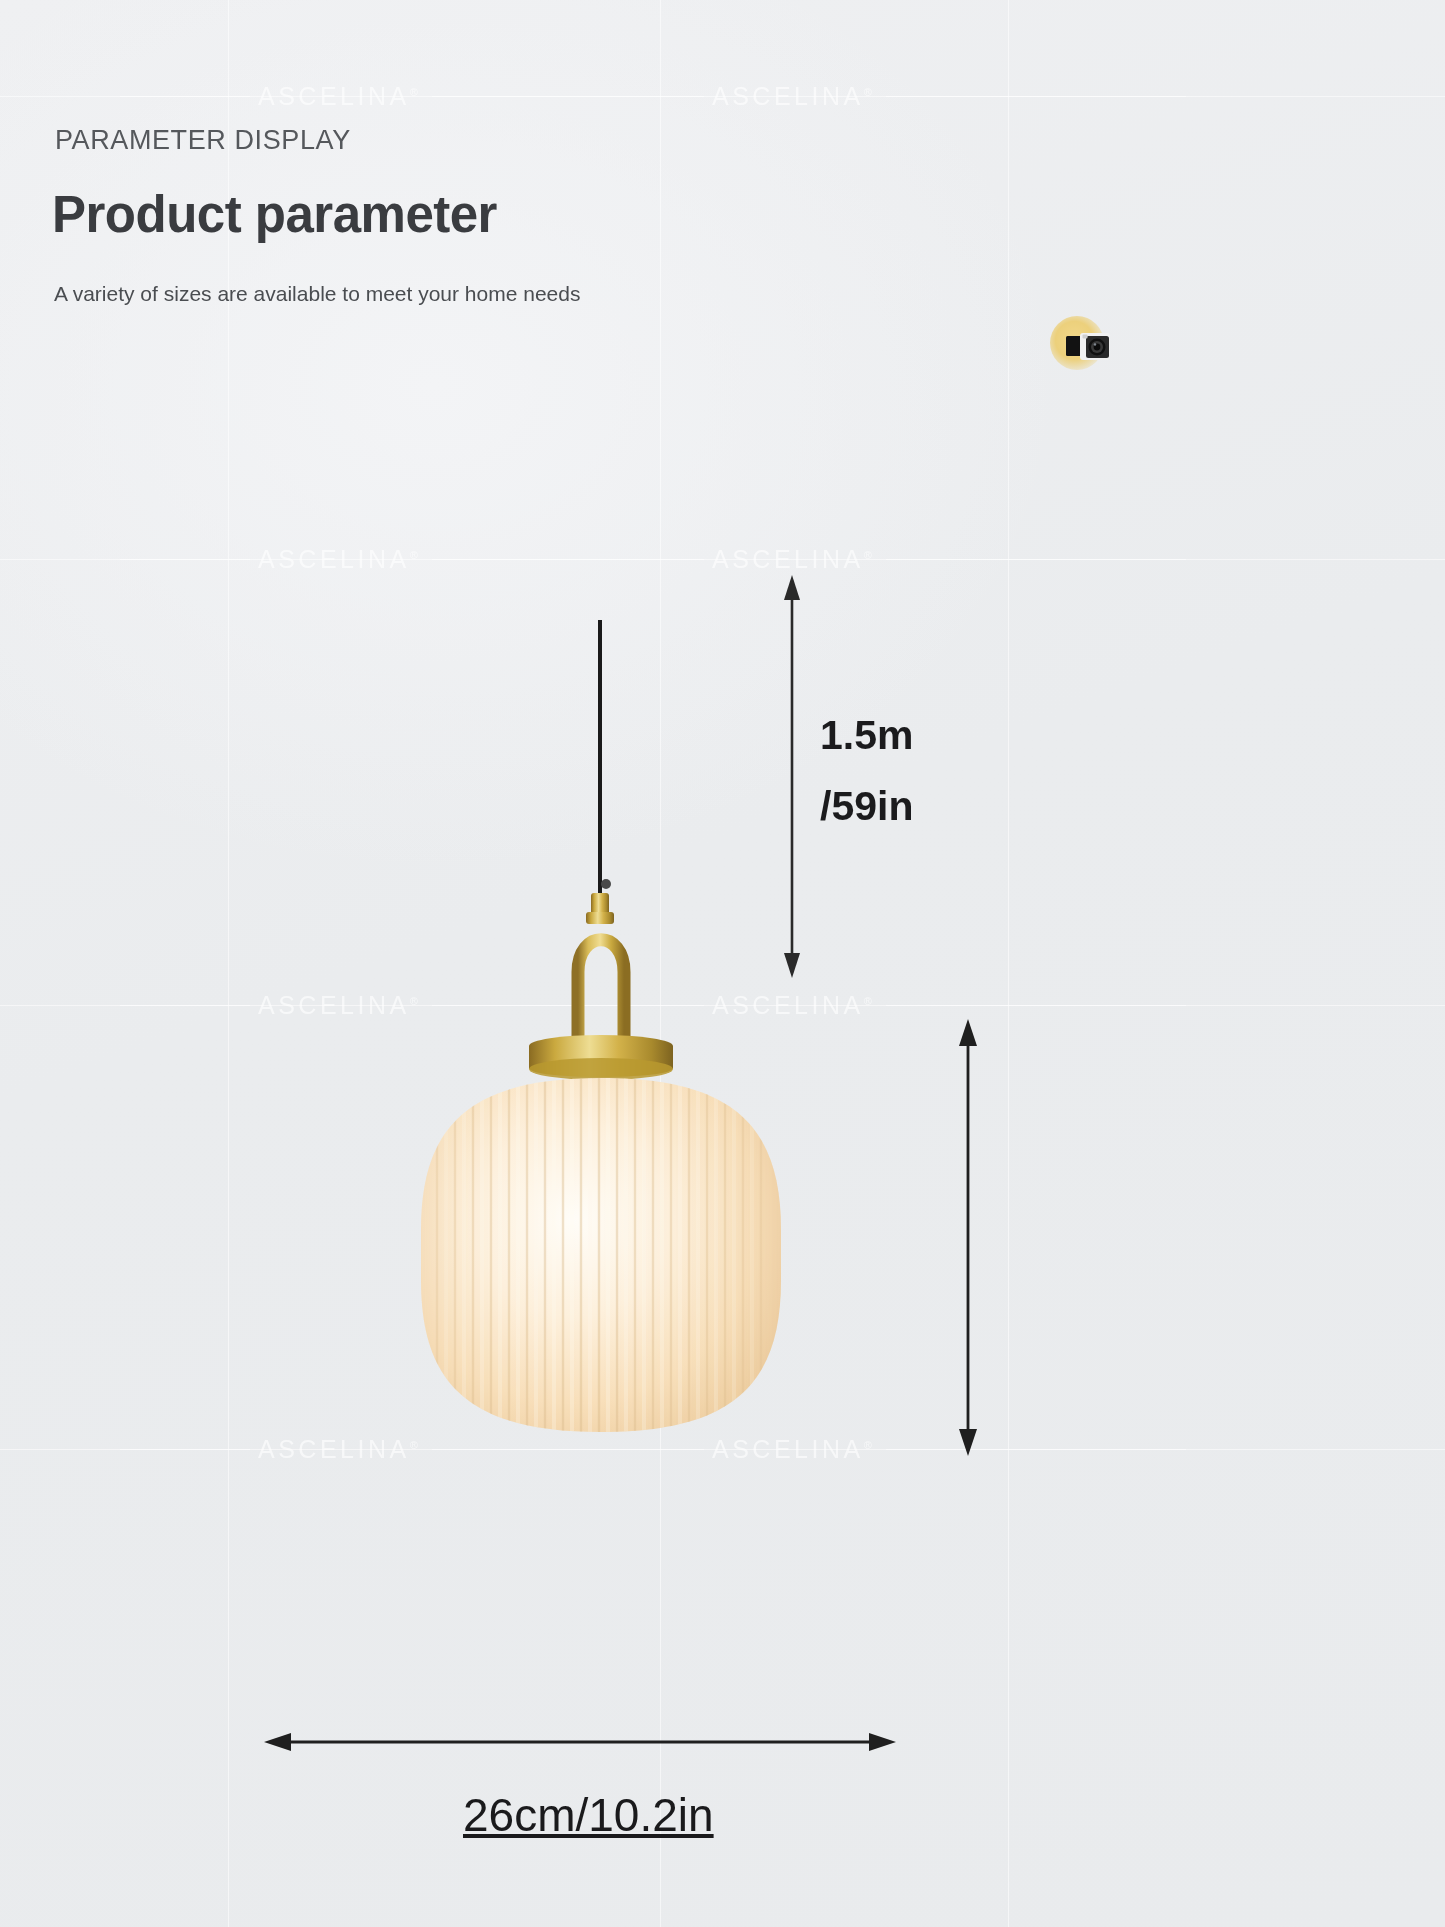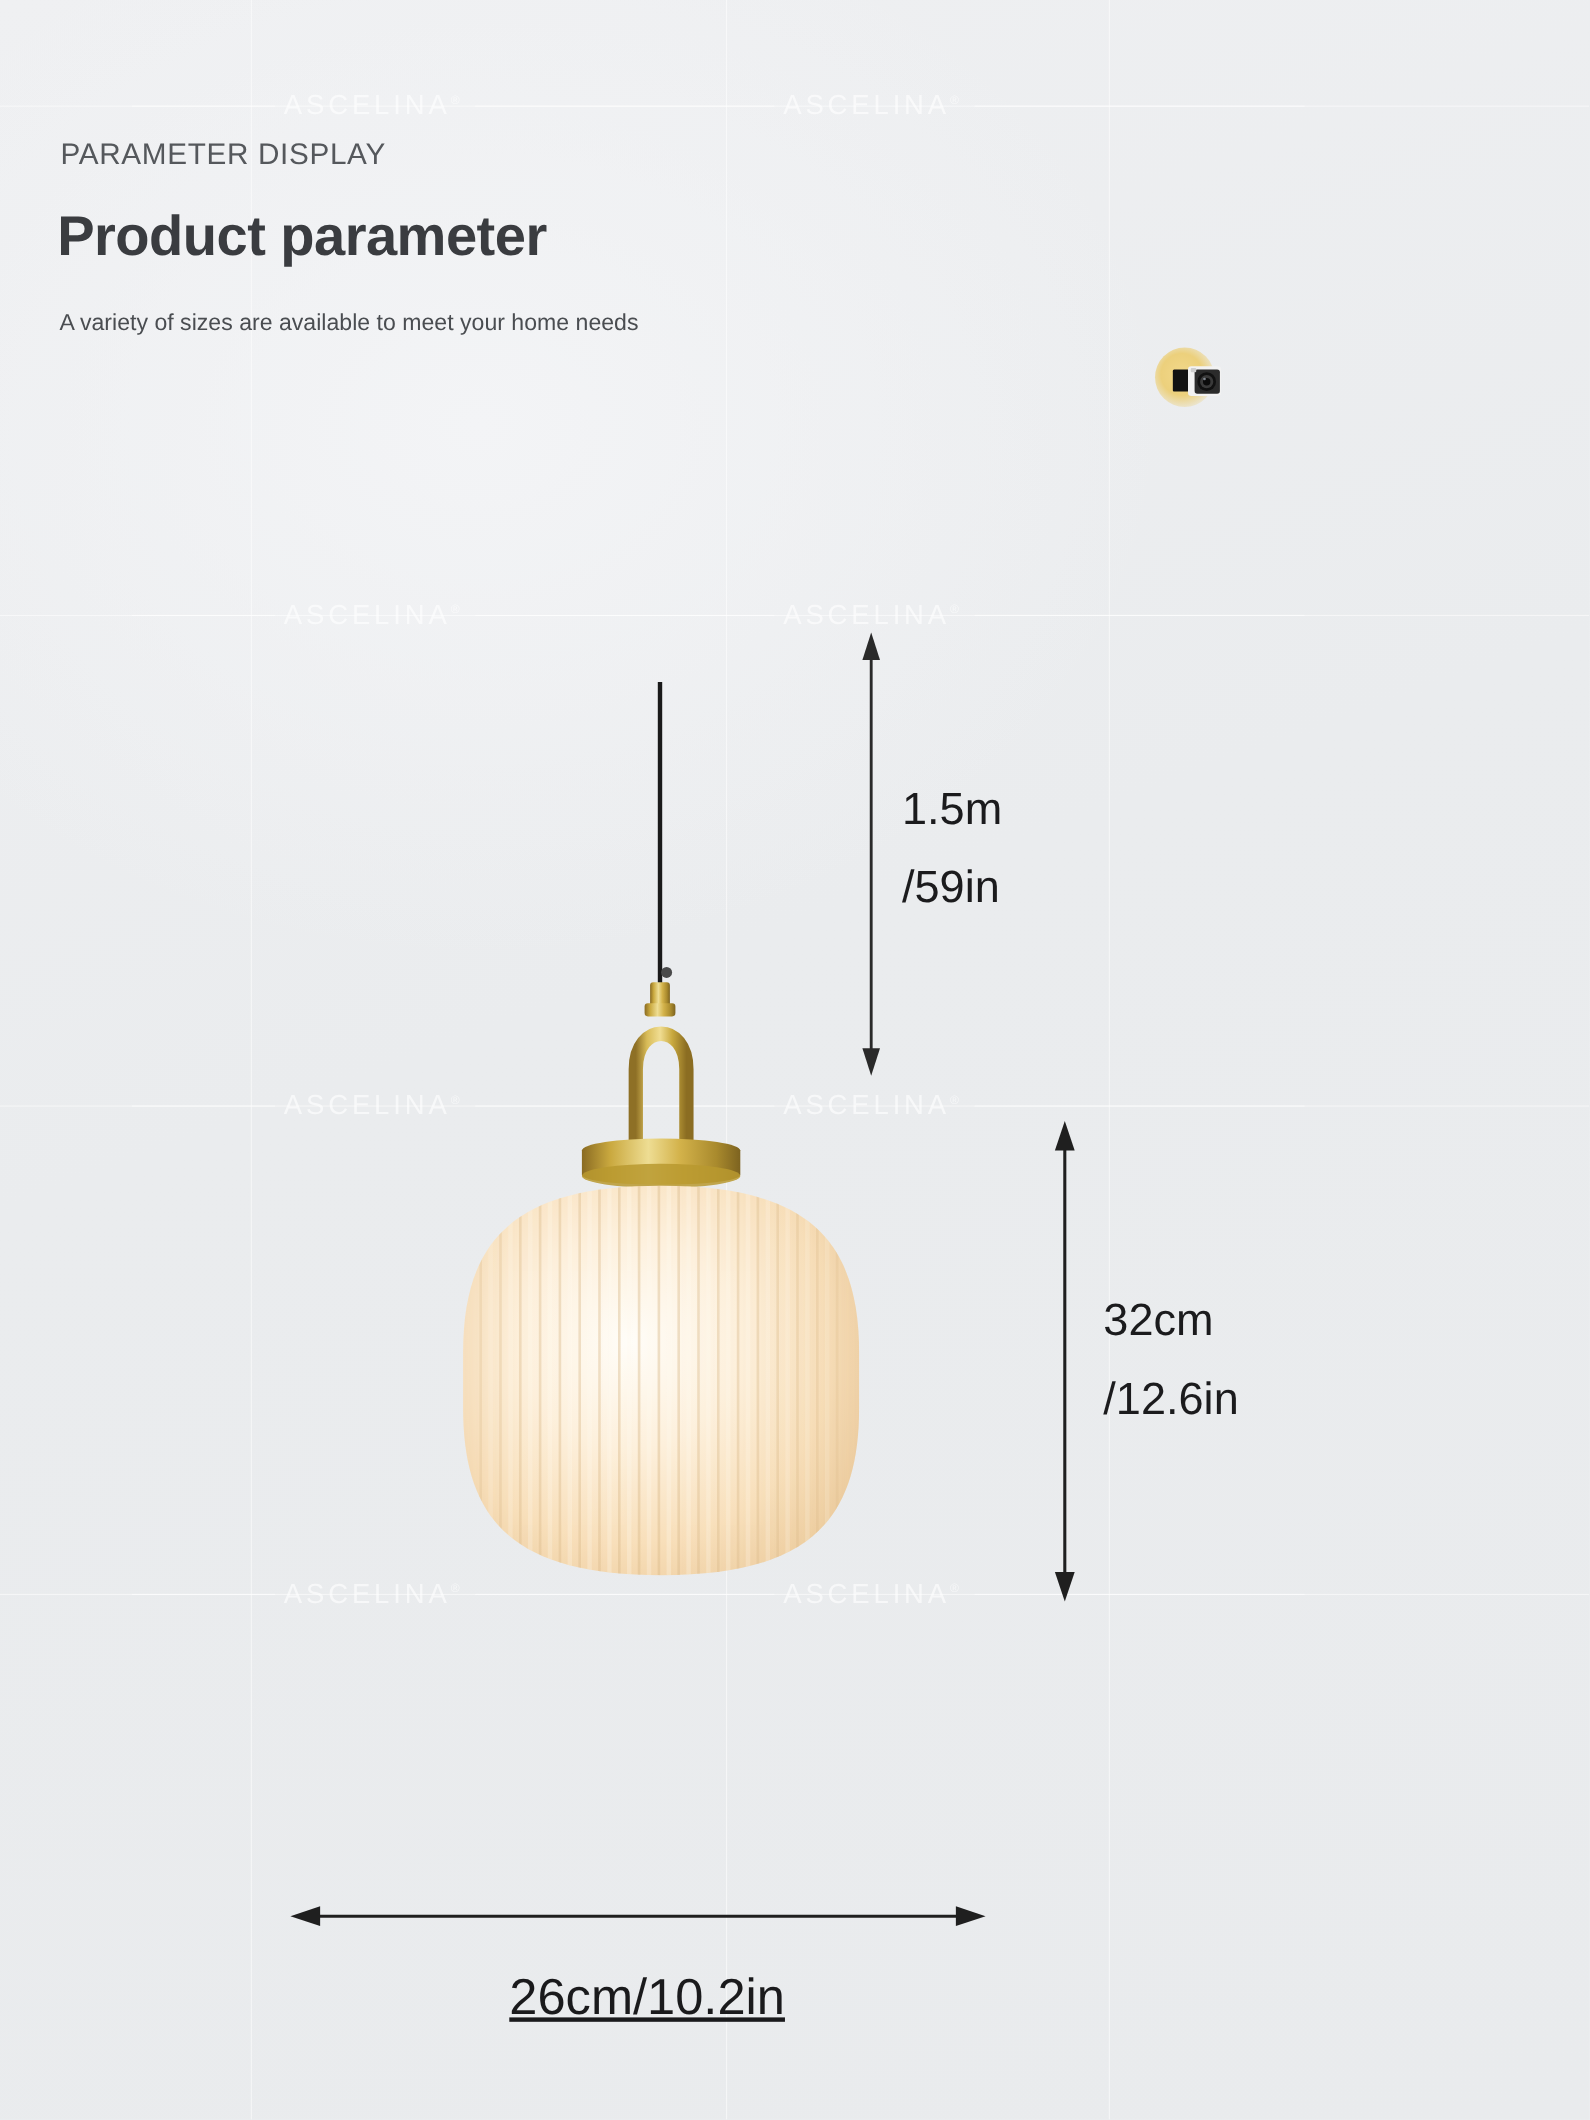--- a/index.html
+++ b/index.html
@@ -79,21 +79,21 @@
 
   
   .dim-label {
     position:absolute;
     font-size:41px;
     color:#1b1b1d;
     font-family:"Liberation Sans", sans-serif;
     white-space:nowrap;
     line-height:1.72;
   }
-  .dim-label.stacked { text-align:left; }
+  .dim-label.stacked { text-align:center;font-weight:bold; }
 
   .dim-bottom-label {
     position:absolute;
     font-size:46px;
     color:#1a1a1c;
     font-family:"Liberation Sans", sans-serif;
     white-space:nowrap;
   }
 </style>
 </head>
@@ -272,20 +272,16 @@
       <polygon points="264,1742 291,1733 291,1751" stroke="none"></polygon>
       <polygon points="896,1742 869,1733 869,1751" stroke="none"></polygon>
     </g>
   </svg>
 
   <div class="dim-label stacked" style="left:820px; top:700px;">
     <div>1.5m</div>
     <div>/59in</div>
   </div>
 
-  <div class="dim-label stacked" style="left:1003px; top:1165px;">
-    <div>32cm</div>
-    <div>/12.6in</div>
-  </div>
 
   <div class="dim-bottom-label" style="left:463px; top:1788px;text-decoration:underline;">26cm/10.2in</div>
 
 </div>
 
 </body></html>

